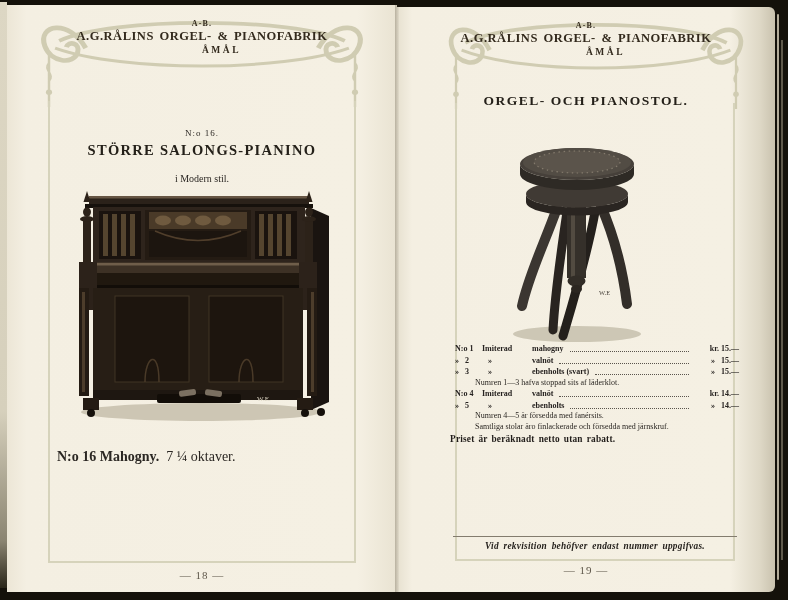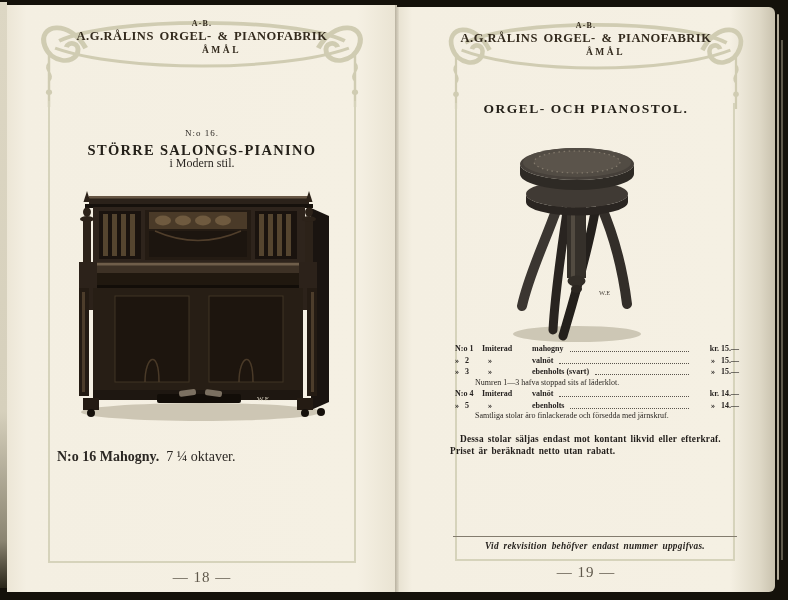--- a/index.html
+++ b/index.html
@@ -35,29 +35,29 @@
   .orn-r { left:59px; width:280px; }
 
   .header { position:absolute; left:0; right:0; top:14px; text-align:center; z-index:3; color:#332a1d; }
   .hdr-ab   { font-size:8px;    font-weight:bold; letter-spacing:1.2px; line-height:10px; }
   .hdr-main { font-size:12.5px; font-weight:bold; letter-spacing:.5px; word-spacing:2px; line-height:15px; }
   .hdr-city { font-size:9.5px;  font-weight:bold; letter-spacing:2.5px; line-height:12px;padding-left:39px; }
 
   .centered { position:absolute; left:0; right:0; text-align:center; }
   .itemno { top:123px; font-size:9px; letter-spacing:1px; }
   .title1 { top:137px; font-size:14.5px; font-weight:bold; letter-spacing:1.3px; color:#242019; }
-  .sub1   { top:151px; font-size:12px; }
+  .sub1   { top:168px; font-size:10px; }
   .dims   { top:429px; font-size:8.5px; white-space:pre; }
   .variant { position:absolute; left:50px; top:444px; font-size:14px; white-space:pre; }
   .variant .vb { font-weight:bold; }
-  .pageno { font-size:15px; color:#5f584b; letter-spacing:1px; }
+  .pageno { font-size:11px; color:#5f584b; letter-spacing:1px; }
   .pageno-l { top:564px; }
   .pageno-r { top:557px; }
 
-  .title2 { top:94px; font-size:13.5px; font-weight:bold; letter-spacing:1.5px; color:#242019; }
+  .title2 { top:86px; font-size:13.5px; font-weight:bold; letter-spacing:1.5px; color:#242019; }
 
   .piano { position:absolute; left:52px; top:183px; width:278px; height:240px; }
   .stool { position:absolute; left:100px; top:127px; width:168px; height:218px; }
 
   .pricelist { position:absolute; left:58px; right:36px; top:336px; }
   .prow { display:flex; align-items:flex-end; font-weight:bold; font-size:8px; line-height:11.5px; color:#262220; }
   .prow .c1 { width:27px; white-space:pre; }
   .prow .c2 { width:50px; white-space:pre; }
   .prow .c3 { white-space:pre; }
   .leader { flex:1; border-bottom:1.2px dotted #5a544c; margin:0 4px 2.5px 6px; min-width:20px; }
@@ -263,25 +263,25 @@
           <span class="leader"></span>
           <span class="price">kr. 14.—</span>
       </div>
       <div class="prow">
         <span class="c1">»   5</span>
           <span class="c2">   »</span>
           <span class="c3">ebenholts</span>
           <span class="leader"></span>
           <span class="price">»   14.—</span>
       </div>
+      <div class="pnote">Numren 4—5 är försedda med fanérsits.</div>
       <div class="pnote">Samtliga stolar äro finlackerade och försedda med järnskruf.</div>
     </div>
 
     <div class="terms">
-      <span class="t1">Dessa stolar säljas endast mot kontant likvid eller efterkraf.</span>
       <span class="t2">Priset är beräknadt netto utan rabatt.</span>
     </div>
 
     <div class="footnote">Vid rekvisition behöfver endast nummer uppgifvas.</div>
 
     <div class="centered pageno pageno-r">— 19 —</div>
   </div>
 
   <div class="gutter"></div>
   <div class="edge1"></div>

